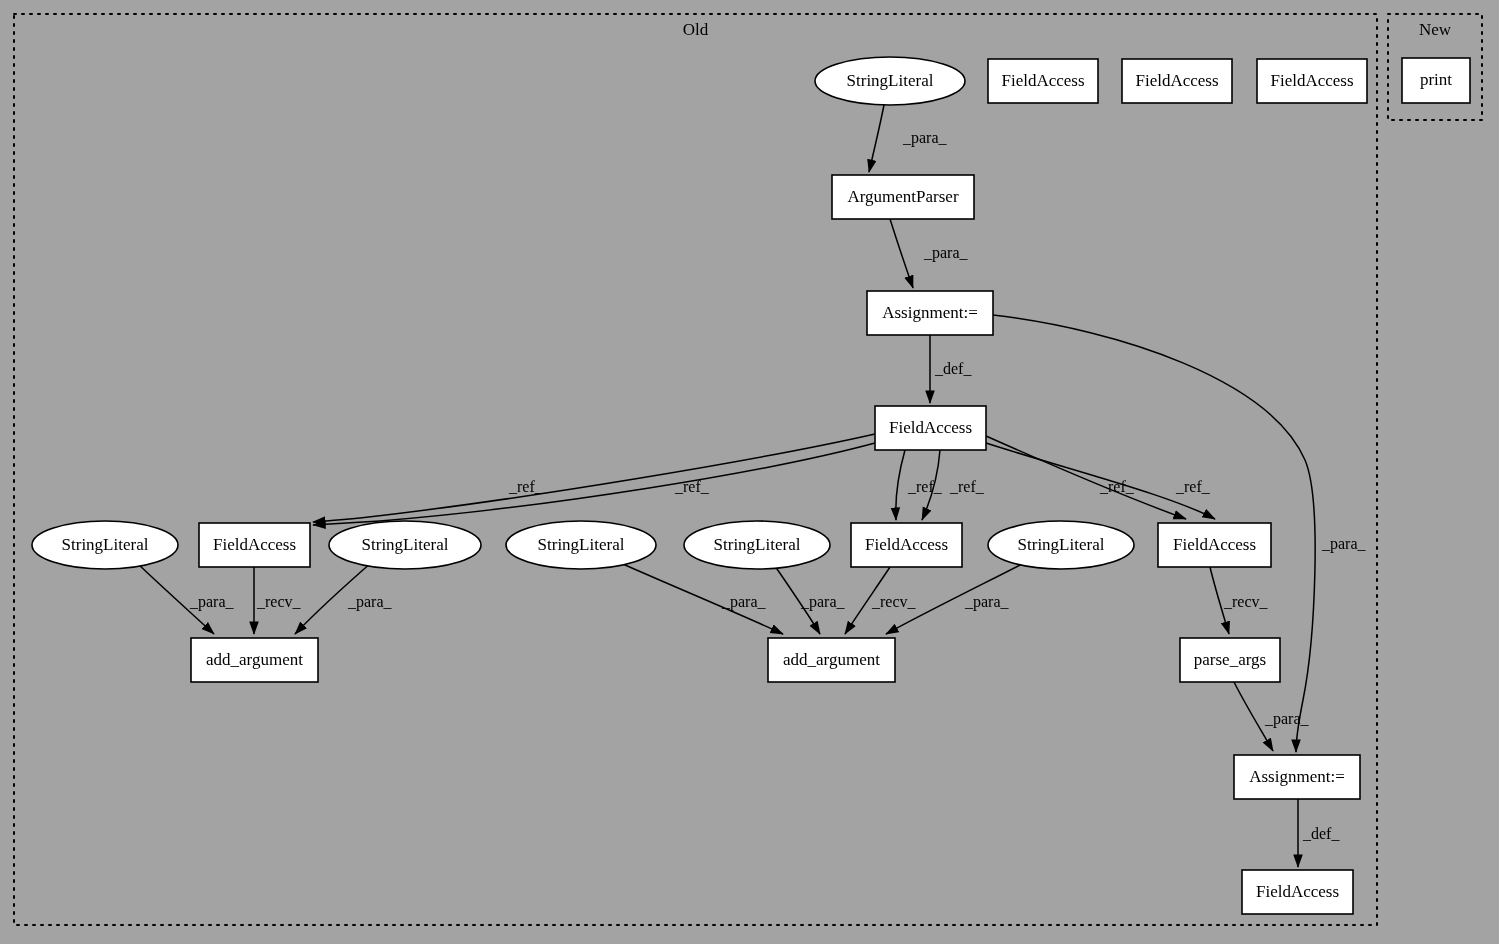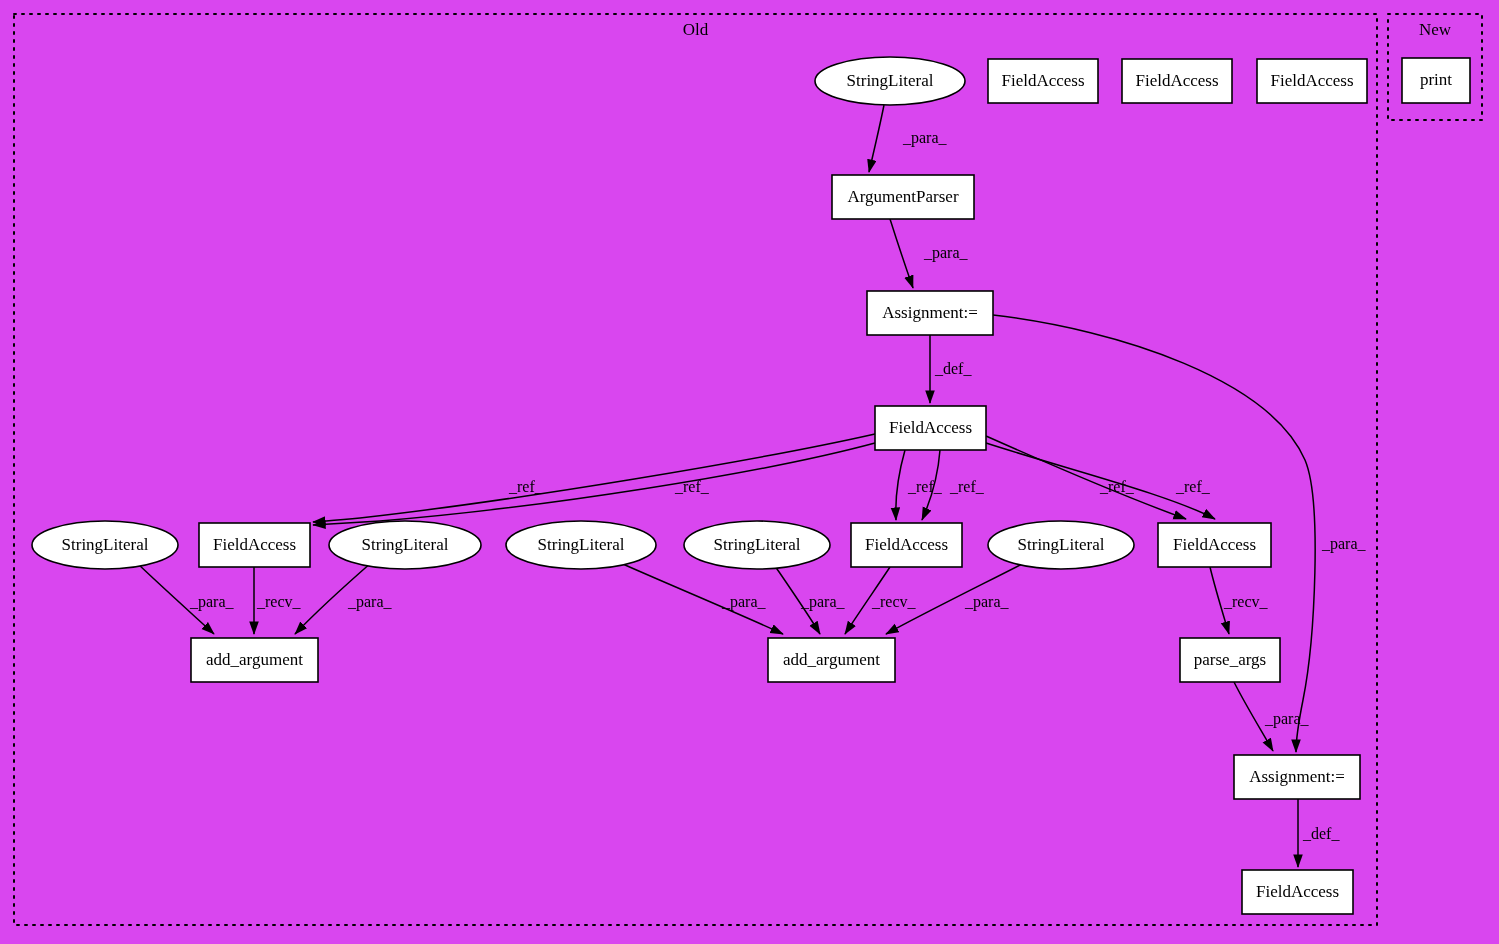--- a/index.html
+++ b/index.html
@@ -4,21 +4,21 @@
 <style>
   html, body {
     margin: 0;
     padding: 0;
     background: #ffffff;
   }
   #stage {
     position: relative;
     width: 1499px;
     height: 944px;
-    background: #d946ef;
+    background: #a3a3a3;
     font-family: "Liberation Serif", "DejaVu Serif", serif;
     overflow: hidden;
   }
   svg#graph {
     position: absolute;
     left: 0;
     top: 0;
     width: 1499px;
     height: 944px;
   }

